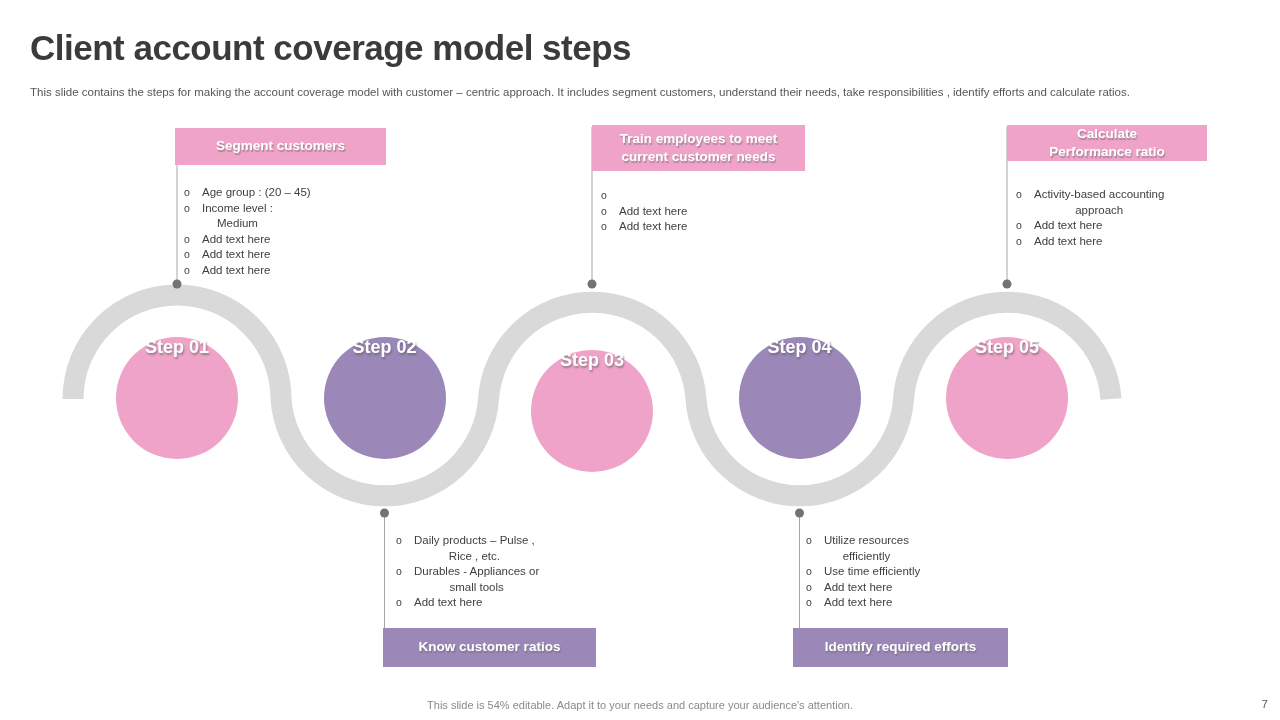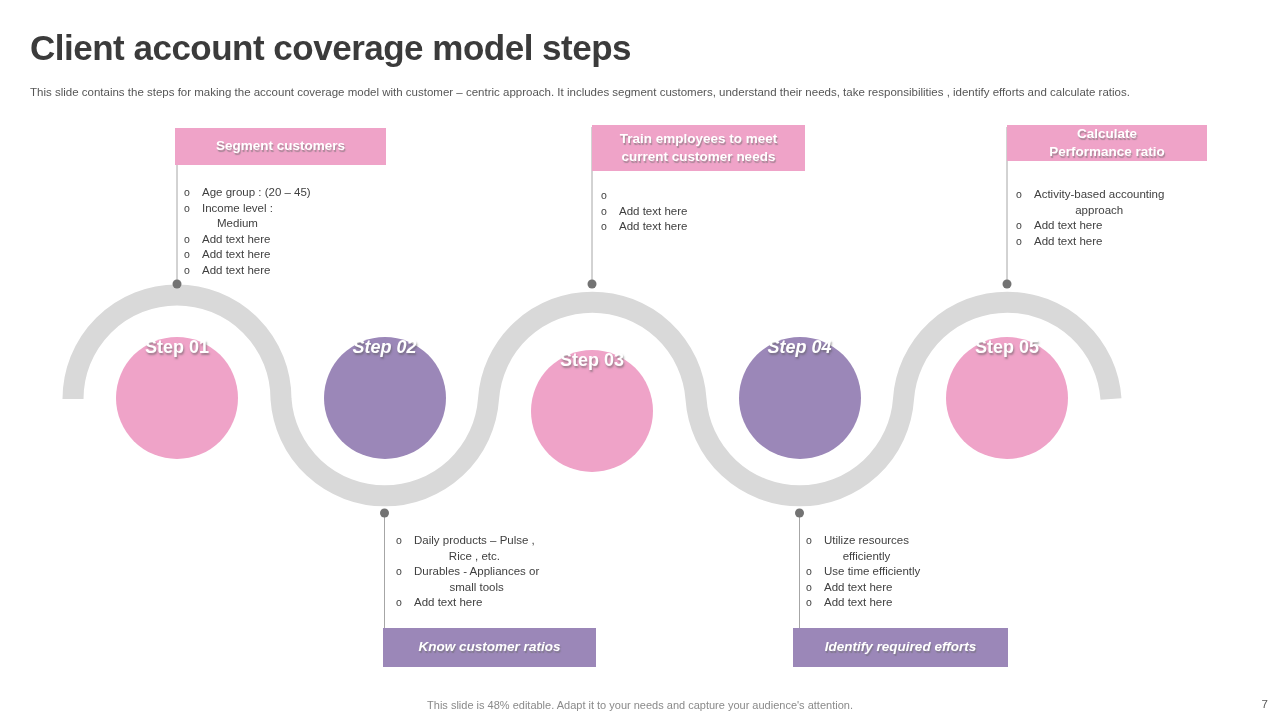--- a/index.html
+++ b/index.html
@@ -17,21 +17,21 @@
   }
   .svg-layer { position:absolute; left:0; top:0; }
 
   .step-circle {
     position:absolute; width:122px; height:122px; border-radius:50%;
     display:flex; justify-content:center;
     color:#ffffff; font-weight:bold; font-size:18px;
     text-shadow:1px 2px 2px rgba(90,90,90,0.55);
   }
   .pink   { background:var(--pink); }
-  .purple { background:var(--purple);font-style:italic; }
+  .purple { background:var(--purple); }
 
   .hdr {
     position:absolute; display:flex; align-items:center; justify-content:center;
     text-align:center; color:#ffffff; font-weight:bold; font-size:13.5px;
     line-height:1.35; white-space:pre-line;
     text-shadow:1px 1.5px 1px rgba(110,110,110,0.55);
   }
 
   .blist { position:absolute; font-size:11.5px; color:#3f3f3f; }
   .blist ul { list-style:none; margin:0; padding:0; }
@@ -188,16 +188,16 @@
           <span class="mk">o</span>
           <span class="tx">Add text here</span>
         </li>
       <li>
           <span class="mk">o</span>
           <span class="tx">Add text here</span>
         </li>
     </ul>
   </div>
 
-  <div class="footer">This slide is 48% editable. Adapt it to your needs and capture your audience's attention.</div>
+  <div class="footer">This slide is 54% editable. Adapt it to your needs and capture your audience's attention.</div>
   <div class="page-number">7</div>
 
 </div>
 
 </body></html>

